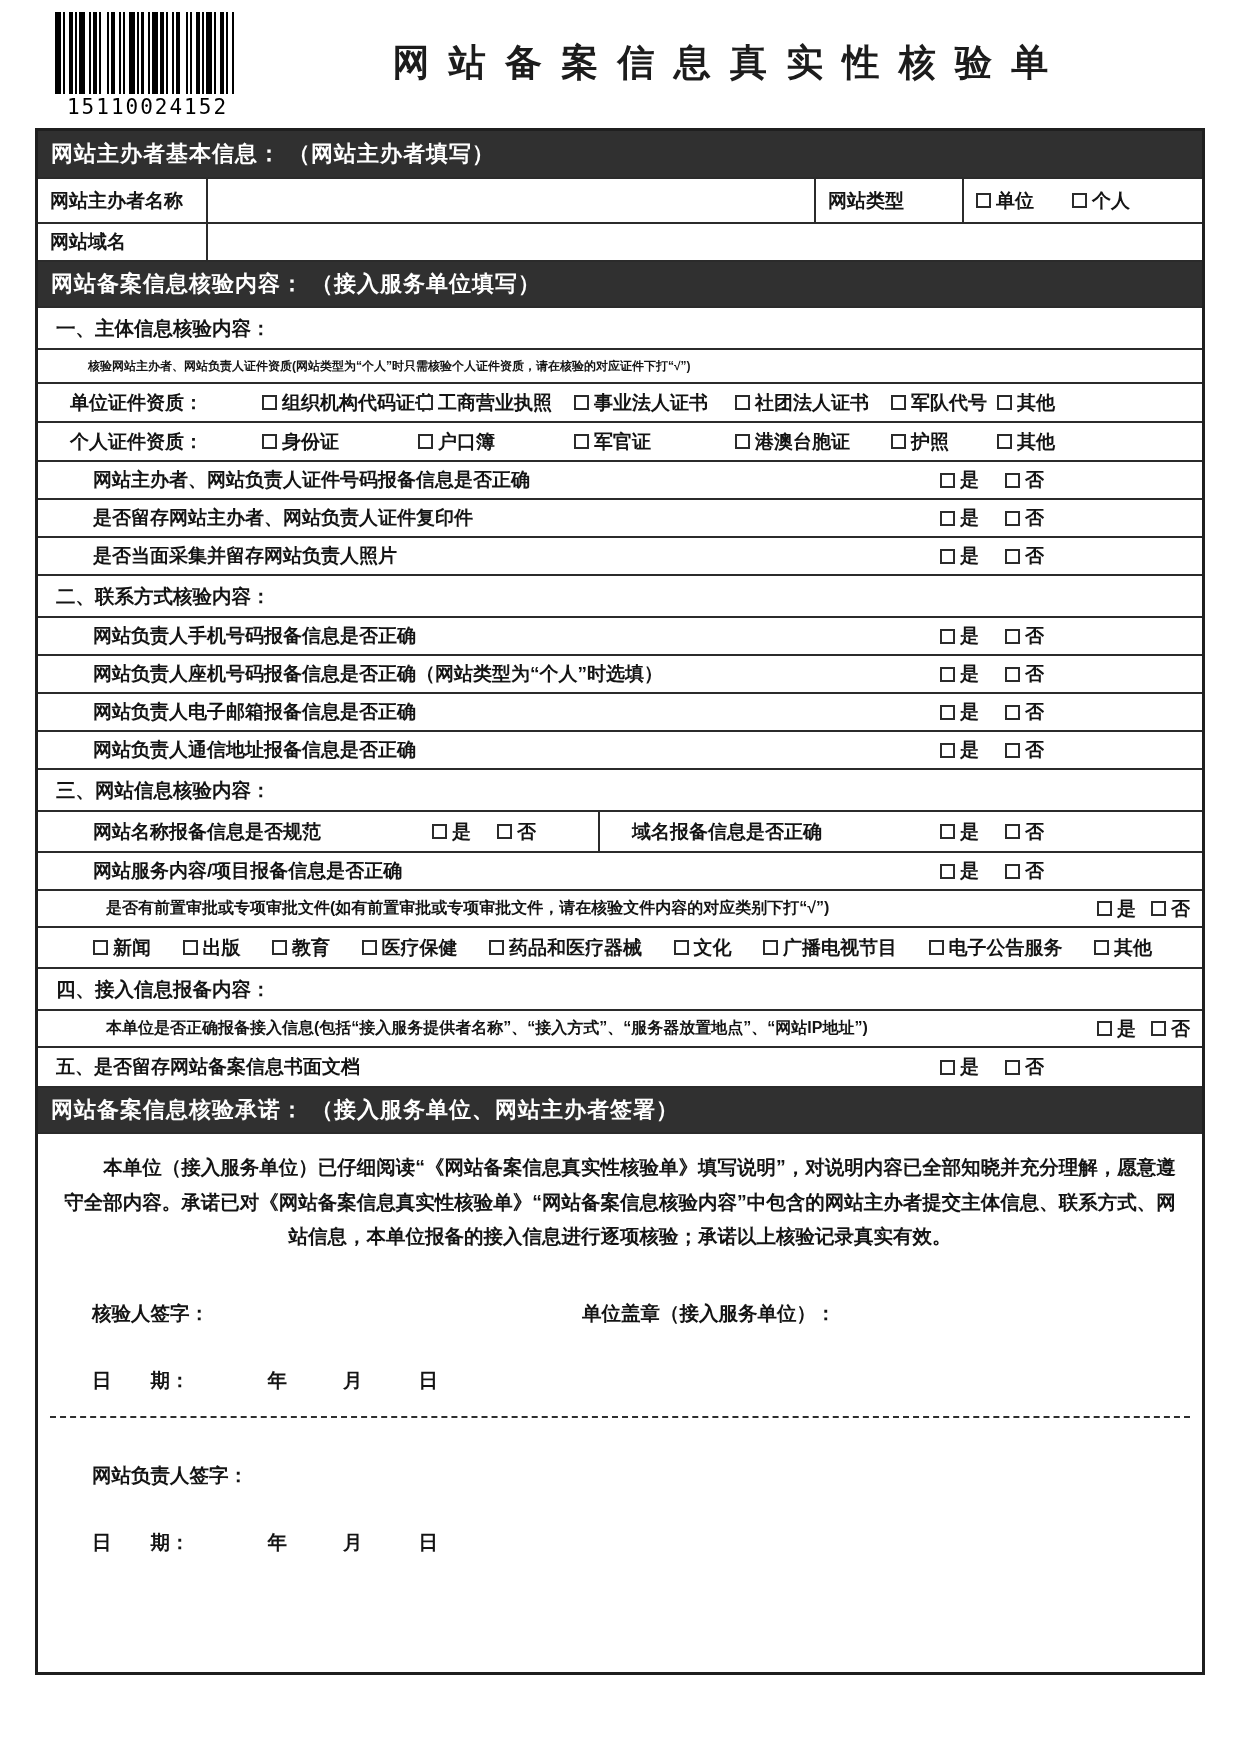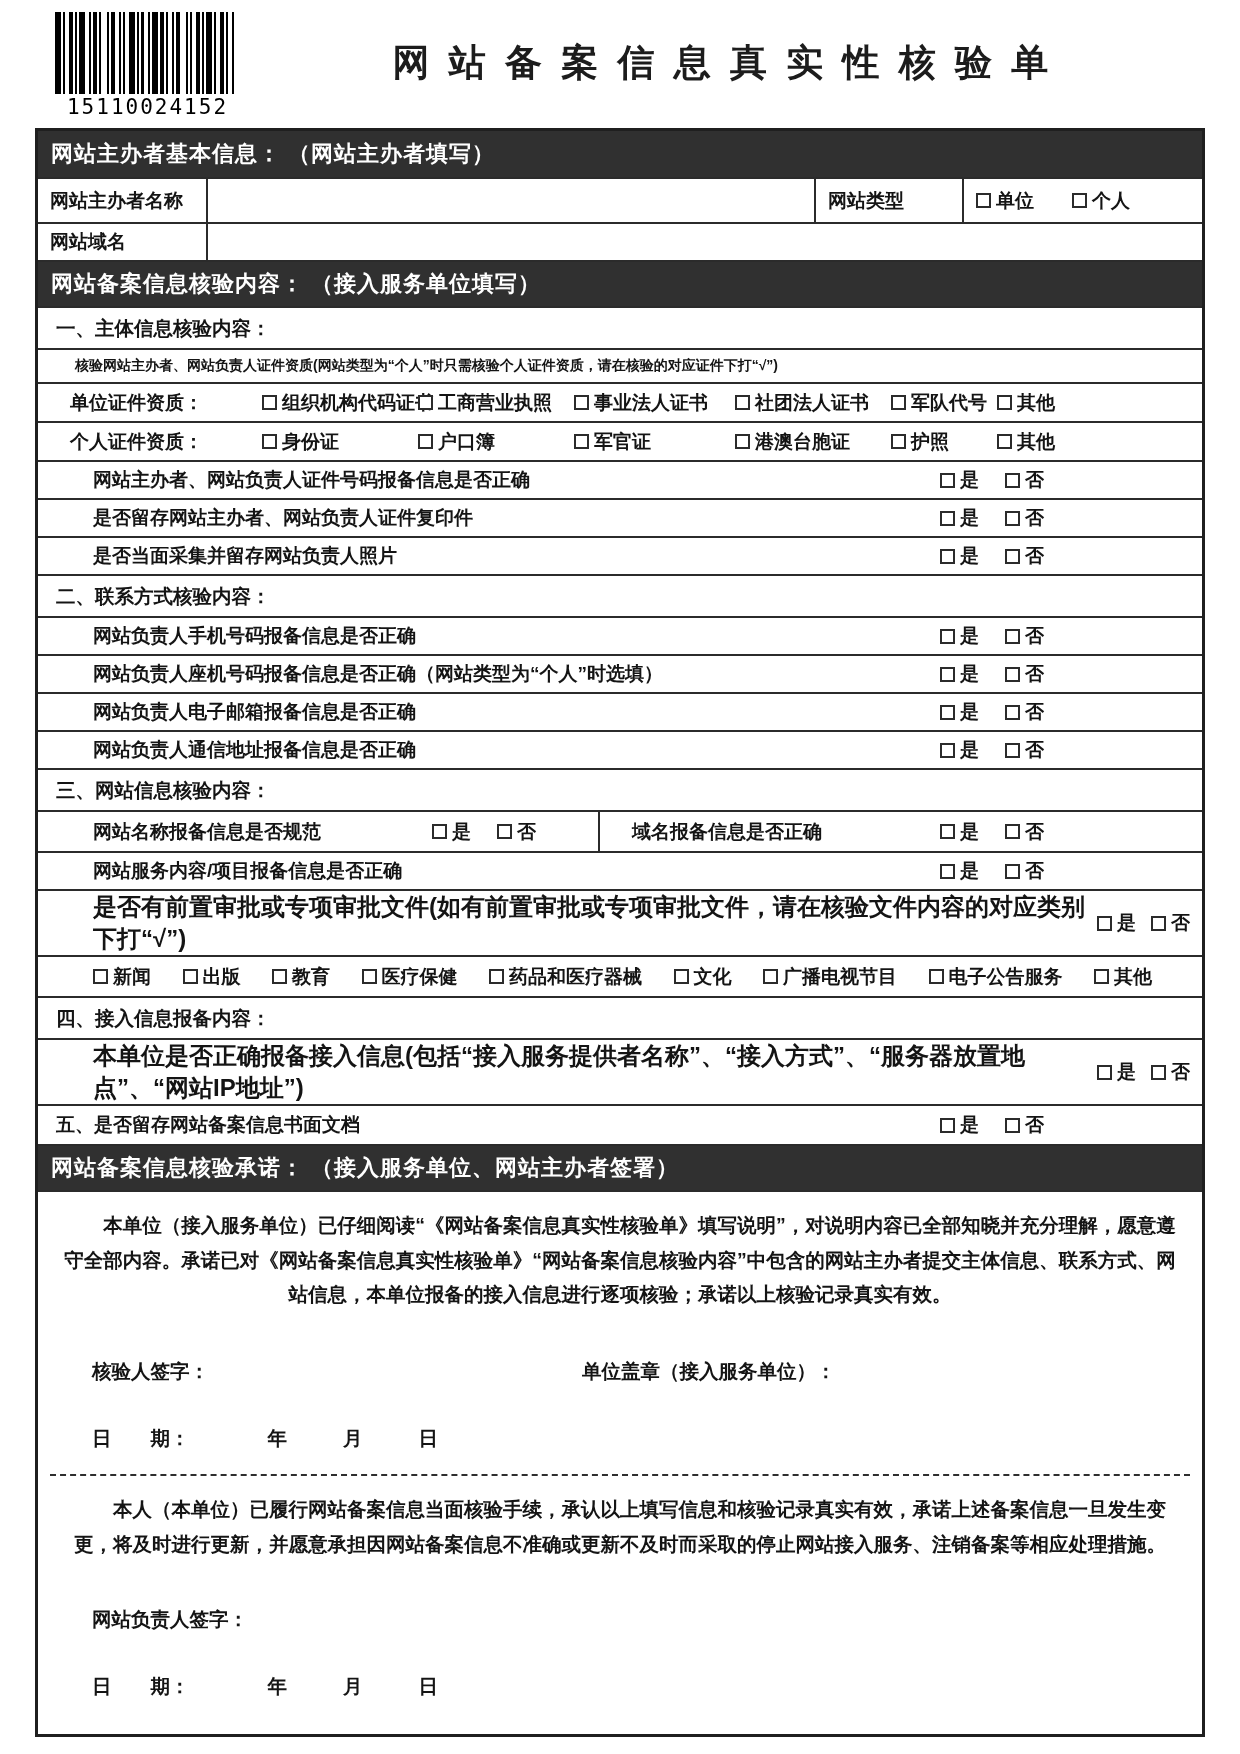--- a/index.html
+++ b/index.html
@@ -34,42 +34,42 @@
   }
   .row { display:flex; align-items:center; font-size:19px; font-weight:600; min-height:40px; background:#fff; }
   
   .row-owner { display:grid; grid-template-columns:168px 1fr 148px 240px; min-height:45px; align-items:stretch; }
   .row-domain { display:grid; grid-template-columns:168px 1fr; min-height:38px; align-items:stretch; }
   .c { display:flex; align-items:center; padding:0 12px; }
   .row-owner .c + .c, .row-domain .c + .c { border-left:2px solid #2b2b2b; }
   .c-opts { gap:38px; }
   
   .sec  { padding-left:18px; min-height:42px; font-size:19.5px; }
-  .note { padding-left:37px; min-height:34px; font-size:14px; }
+  .note { padding-left:50px; min-height:34px; font-size:12px; }
   .q    { padding-left:55px; min-height:38px; }
   .five { padding-left:18px; min-height:40px; }
   .qtext { white-space:nowrap; }
   .yesno { margin-left:auto; margin-right:158px; display:flex; gap:26px; flex-shrink:0; }
   .opt { display:inline-flex; align-items:center; gap:5px; white-space:nowrap; }
   .cb { width:15px; height:15px; border:2px solid #2b2b2b; display:inline-block; flex-shrink:0; background:#fff; }
   
   .certrow { padding-left:32px; min-height:39px; }
   .cert-label { width:192px; flex-shrink:0; }
   .opts-grid { flex:1; display:grid; grid-template-columns:156px 156px 161px 156px 106px auto; align-items:center; }
   
   .cats { min-height:41px; padding:0 50px 0 55px; }
   .cats .opts-flex { flex:1; display:flex; justify-content:space-between; align-items:center; }
   
   .split { display:grid; grid-template-columns:560px 1fr; min-height:41px; align-items:stretch; padding:0;text-align:center; }
   .split .half { display:flex; align-items:center; padding-left:55px; }
   .split .half + .half { border-left:2px solid #2b2b2b; padding-left:32px;gap:38px; }
   .split .half .yesno-left { margin-right:62px; }
   
   .inlineq { padding:0 8px 0 55px; min-height:37px; }
-  .inlineq .qtext { flex:1; white-space:normal; font-size:24px; }
+  .inlineq .qtext { flex:1; white-space:normal; font-size:16px;margin-left:13px; }
   .inlineq .yesno { margin:0 4px 0 6px; gap:15px; margin-right:4px; }
   
   .promise { min-height:540px; padding:0 12px 34px 12px; font-size:19.5px; font-weight:600; display:block; }
   .para { margin:16px 6px 0 6px; line-height:1.78; text-indent:2em;text-align:center; }
   .signline { display:flex; margin-top:46px; padding-left:42px; }
   .signline .s1 { width:490px; flex-shrink:0; }
   .dateline { margin-top:40px; padding-left:42px; display:flex; align-items:center; }
   .gy { margin-left:78px; } .gm { margin-left:56px; } .gd { margin-left:56px; }
   .divider { border-top:2px dashed #2e2e2e; margin:22px 0 0 0; }
   .sign2 { margin-top:44px; }
@@ -474,21 +474,20 @@
 
       <div class="dateline">
         <span>日　　期：</span>
         <span class="gy">年</span>
         <span class="gm">月</span>
         <span class="gd">日</span>
       </div>
 
       <div class="divider"></div>
 
-      <p class="para">本人（本单位）已履行网站备案信息当面核验手续，承认以上填写信息和核验记录真实有效，承诺上述备案信息一旦发生变更，将及时进行更新，并愿意承担因网站备案信息不准确或更新不及时而采取的停止网站接入服务、注销备案等相应处理措施。</p>
 
       <div class="signline sign2">
         <span>网站负责人签字：</span>
       </div>
 
       <div class="dateline">
         <span>日　　期：</span>
         <span class="gy">年</span>
         <span class="gm">月</span>
         <span class="gd">日</span>

